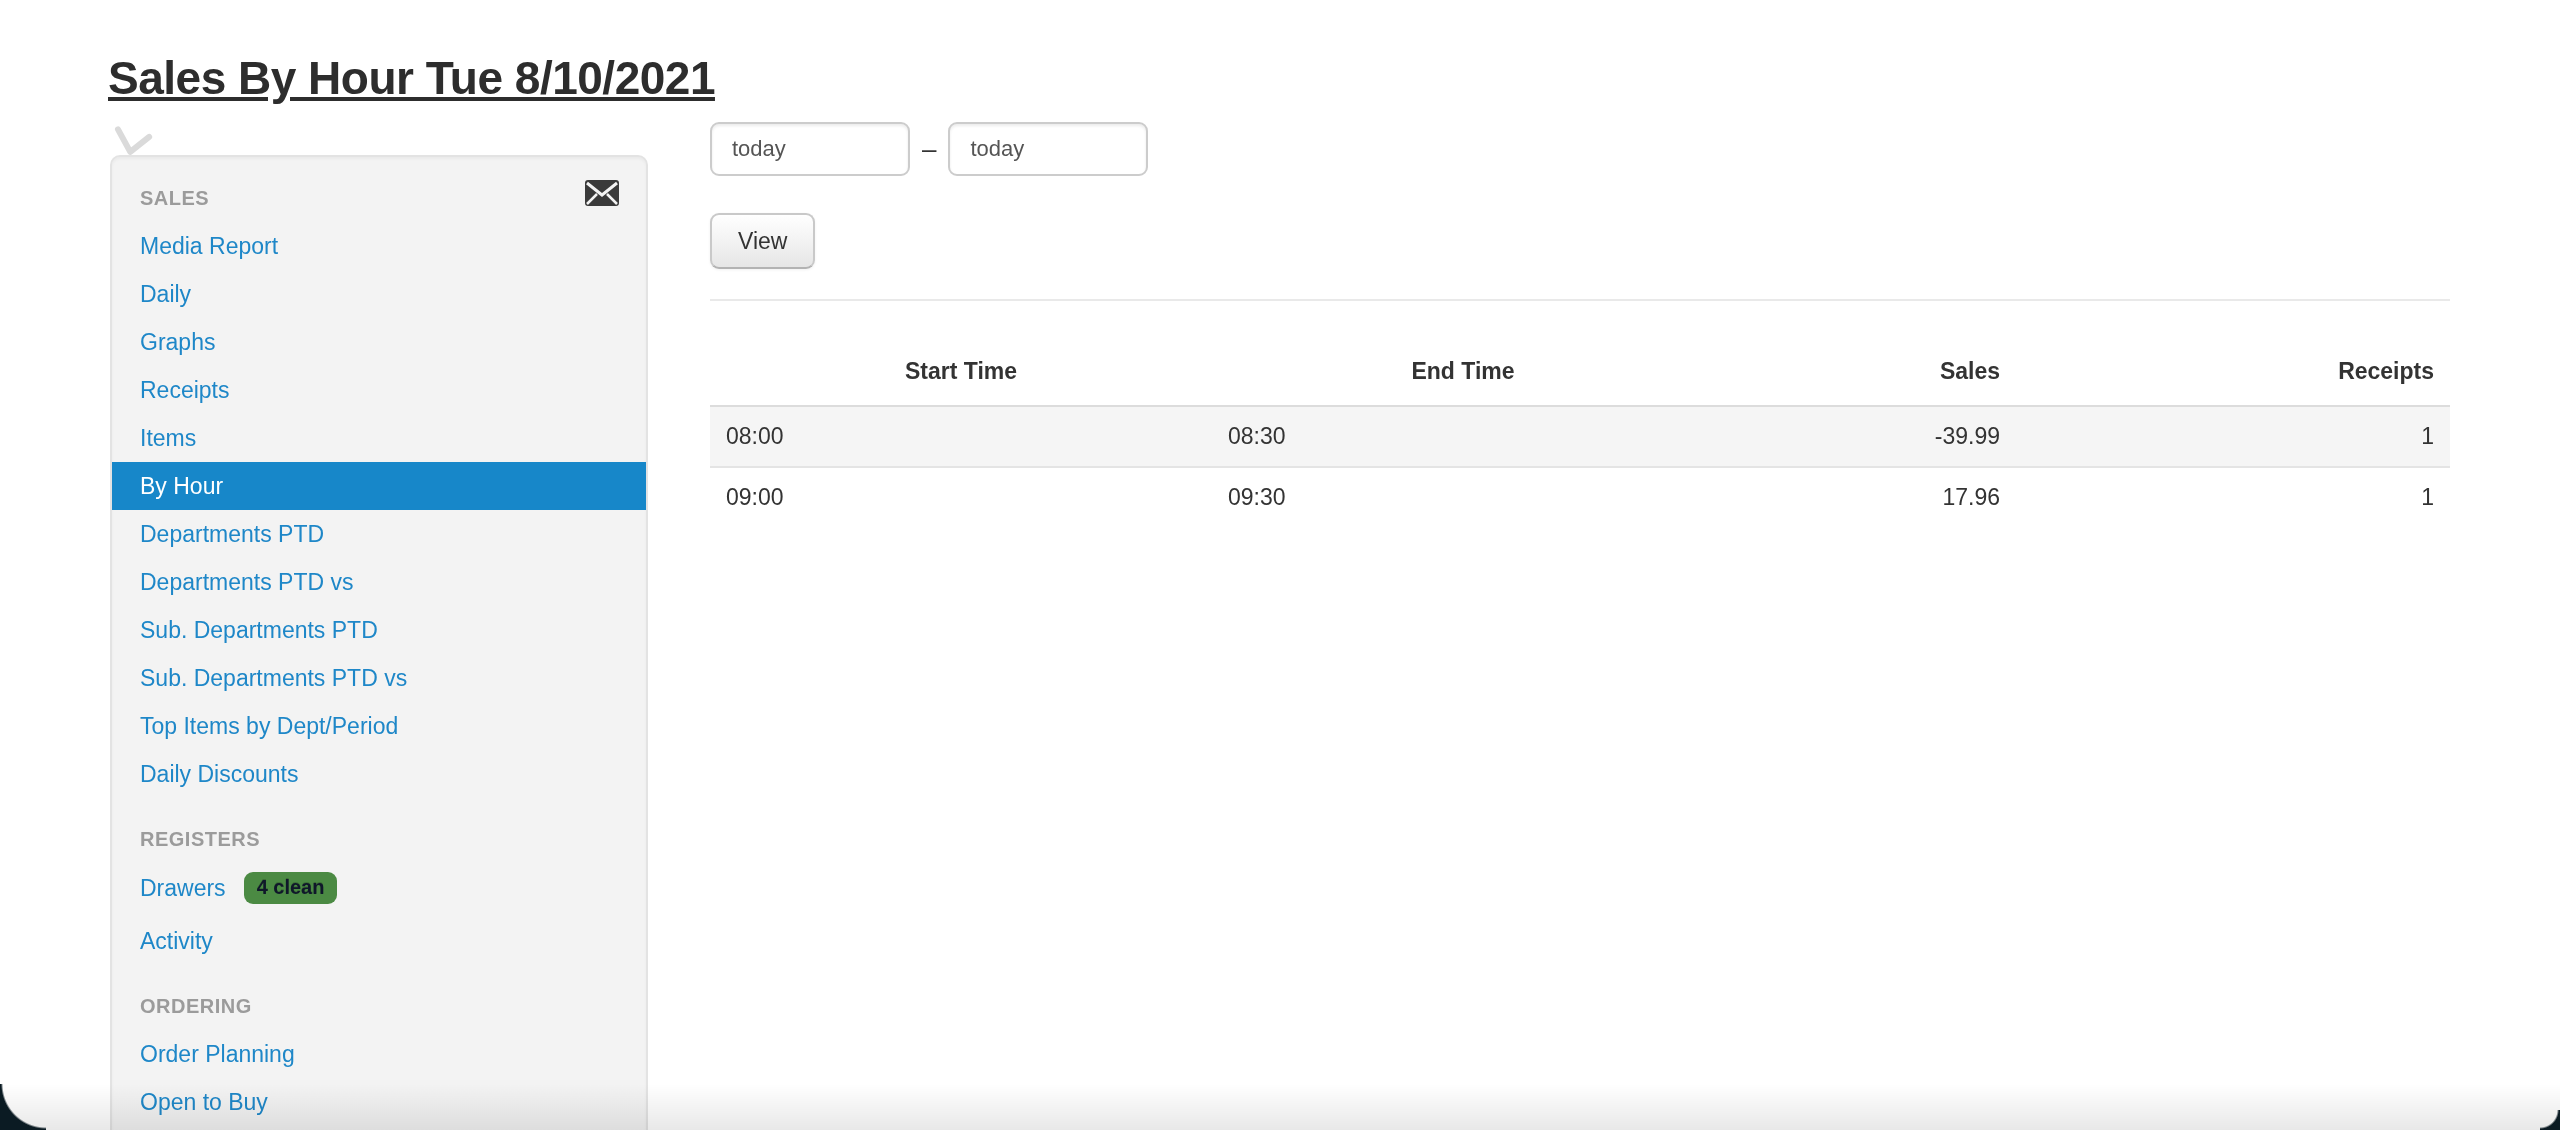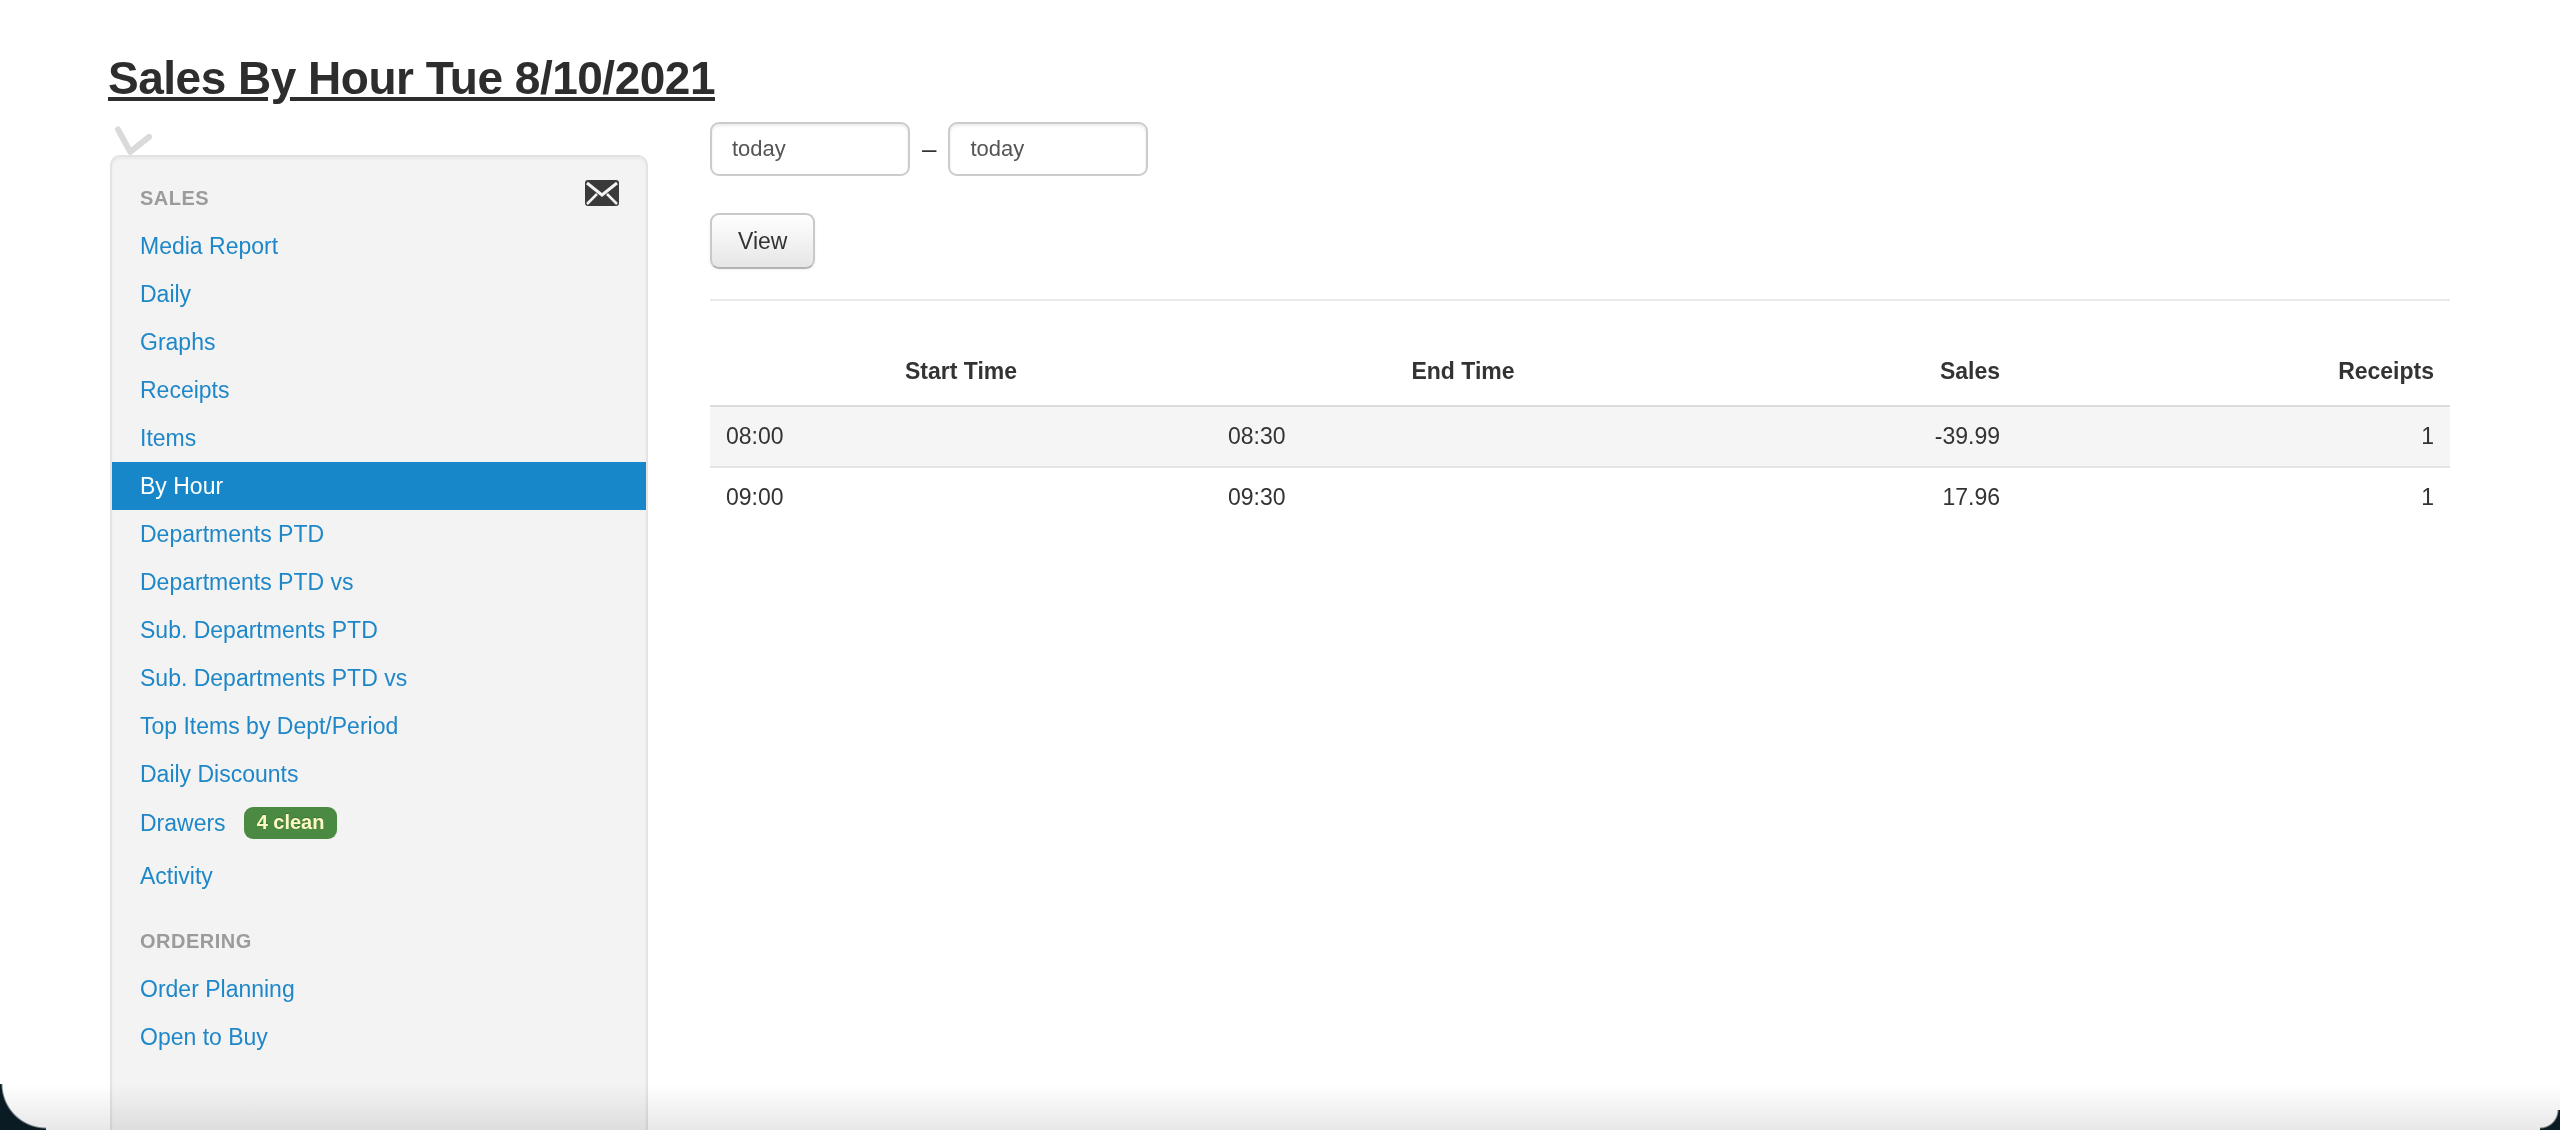--- a/index.html
+++ b/index.html
@@ -54,21 +54,21 @@
     padding: 11px 0 11px 28px;
     font-size: 23px; line-height: 26px;
     color: #1e87c8; cursor: pointer;
   }
   .nav-item.active {
     background: #1787c9; color: #ffffff;
   }
   .badge {
     display: inline-block;
     margin-left: 18px; padding: 4px 13px 6px;
-    background: #4b8a43; color: #fef9c3;
+    background: #4b8a43; color: #0f172a;
     font-size: 20px; font-weight: bold; line-height: 22px;
     border-radius: 9px;
     position: relative; top: -2px;
     text-shadow: 0 -1px 0 rgba(0,0,0,0.2);
   }
 
   
   .controls {
     position: absolute; left: 710px; top: 122px;
     display: flex; align-items: center;
@@ -165,20 +165,21 @@
       <a href="#" class="nav-item"><span>Graphs</span></a>
       <a href="#" class="nav-item"><span>Receipts</span></a>
       <a href="#" class="nav-item"><span>Items</span></a>
       <a href="#" class="nav-item active"><span>By Hour</span></a>
       <a href="#" class="nav-item"><span>Departments PTD</span></a>
       <a href="#" class="nav-item"><span>Departments PTD vs</span></a>
       <a href="#" class="nav-item"><span>Sub. Departments PTD</span></a>
       <a href="#" class="nav-item"><span>Sub. Departments PTD vs</span></a>
       <a href="#" class="nav-item"><span>Top Items by Dept/Period</span></a>
       <a href="#" class="nav-item"><span>Daily Discounts</span></a>
+      <div class="section-header">REGISTERS</div>
       <a href="#" class="nav-item"><span>Drawers</span><span class="badge">4 clean</span></a>
       <a href="#" class="nav-item"><span>Activity</span></a>
       <div class="section-header">ORDERING</div>
       <a href="#" class="nav-item"><span>Order Planning</span></a>
       <a href="#" class="nav-item"><span>Open to Buy</span></a>
     </div>
 </div>
 
 <div class="controls">
   <input class="date-input" type="text" value="today" style="">

